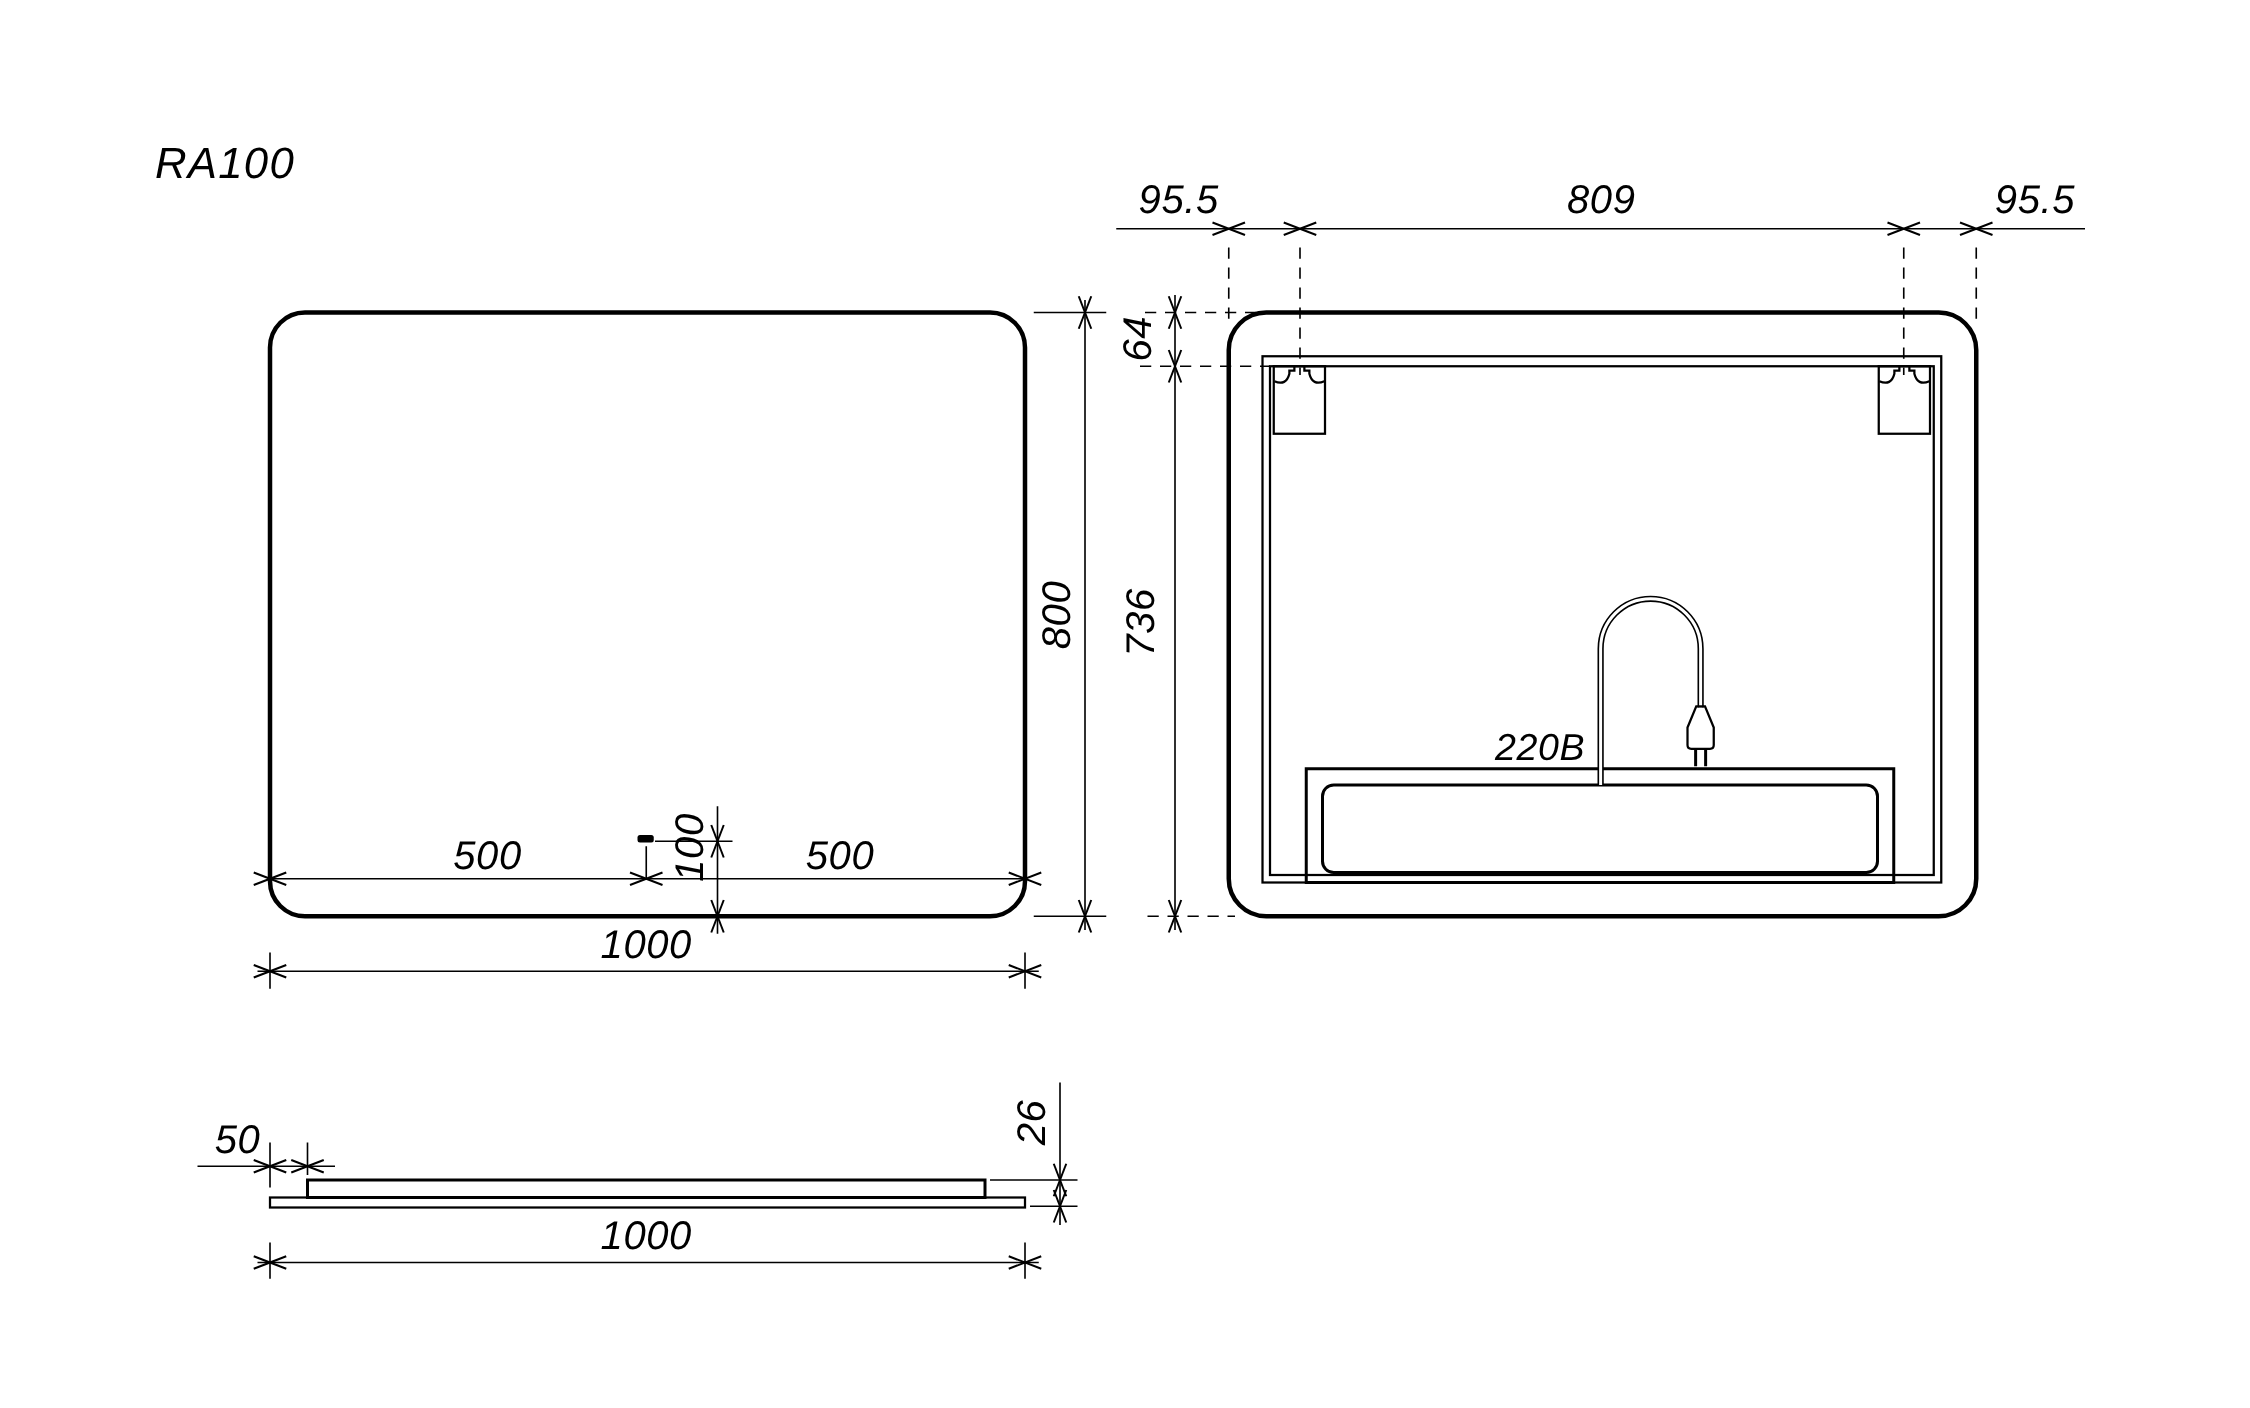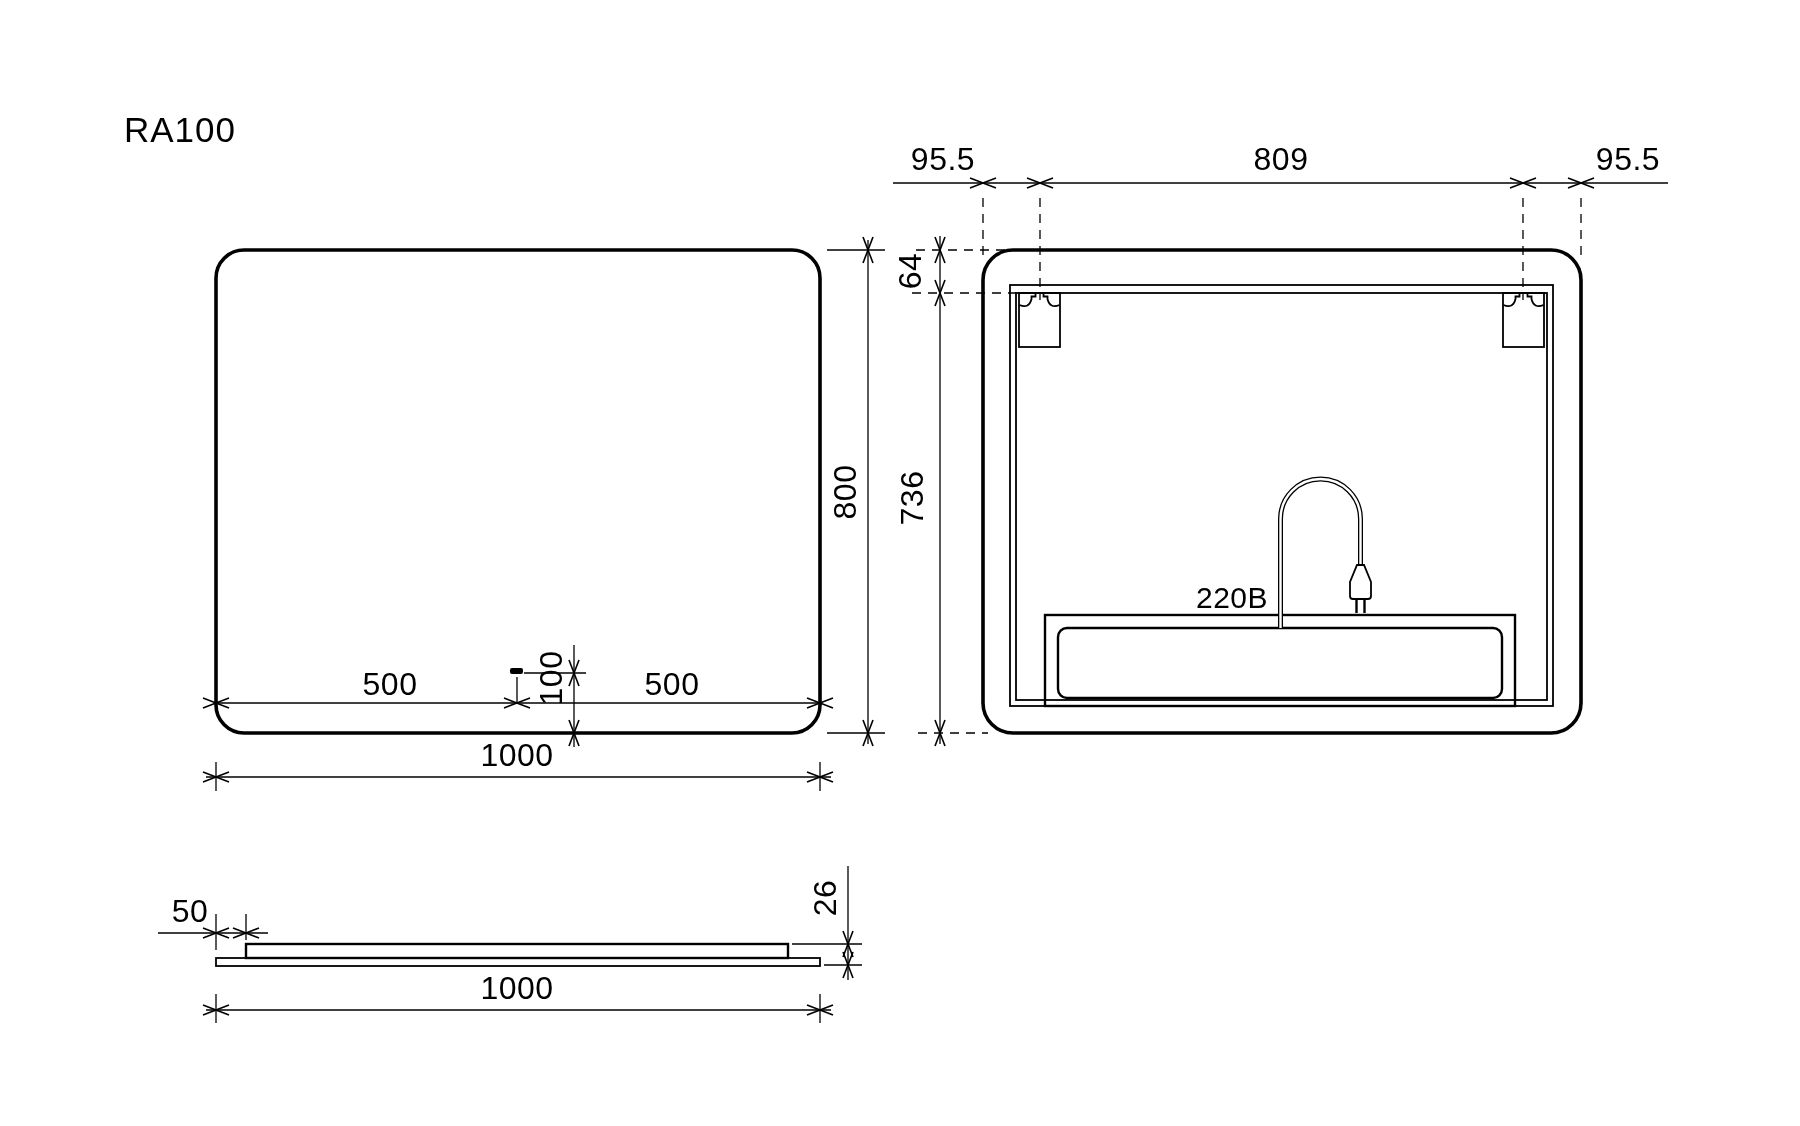--- a/index.html
+++ b/index.html
@@ -1,16 +1,16 @@
 <!DOCTYPE html>
 <html><head>
 <meta charset="utf-8">
 <style>
   html,body{margin:0;padding:0;background:#ffffff;}
-  .page{width:1800px;height:1126px;background:#ffffff;position:relative;overflow:hidden;}
+  .page{width:1800px;height:1126px;background:#ffffff;position:relative;overflow:hidden;font-style:italic;}
   svg{display:block;}
   text{font-family:"Liberation Sans", sans-serif;fill:#000000;}
   .dim-text{font-size:32px;letter-spacing:0.5px;}
   .title-text{font-size:35px;letter-spacing:1px;}
   .volt-text{font-size:30px;letter-spacing:0.5px;}
   .outline{fill:none;stroke:#000;stroke-width:3.6px;}
   .thin{fill:none;stroke:#000;stroke-width:1.8px;}
   .med{fill:none;stroke:#000;stroke-width:2.4px;}
   .dim{fill:none;stroke:#000;stroke-width:1.3px;}
   .dash{fill:none;stroke:#000;stroke-width:1.3px;stroke-dasharray:9 7;}

